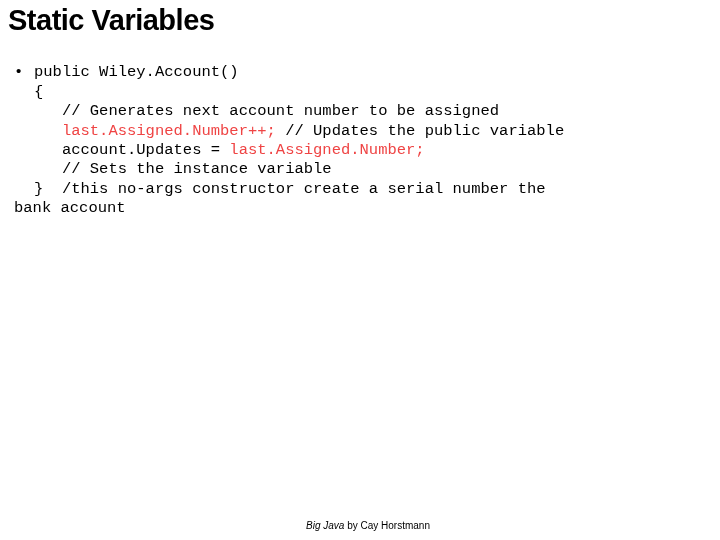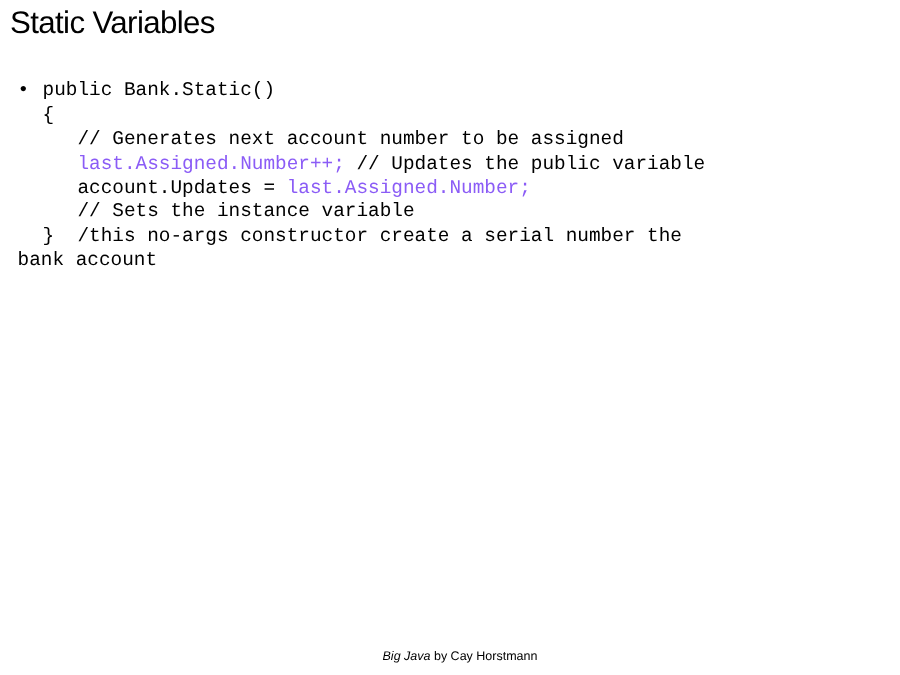--- a/index.html
+++ b/index.html
@@ -16,22 +16,22 @@
   .slide {
     width: 720px;
     height: 540px;
     position: relative;
     box-sizing: border-box;
   }
   .title {
     position: absolute;
     left: 8px;
     top: 4px;
-    font-size: 25px;
-    font-weight: 400;
+    font-size: 29px;
+    font-weight: 700;
     letter-spacing: -0.5px;
   }
   .body {
     position: absolute;
     left: 14px;
     top: 44px;
     width: 696px;
     font-family: "Courier New", Courier, monospace;
     font-size: 15.5px;
     line-height: 1.25;
@@ -42,42 +42,42 @@
     display: inline-block;
     width: 14px;
     margin-right: 6px;
     vertical-align: top;
   }
   .code-wrap {
     display: inline-block;
     vertical-align: top;
     white-space: pre-wrap;
   }
-  .red { color: #8b5cf6; }
+  .red { color: #ef4444; }
   .footer {
     position: absolute;
     bottom: 8px;
     left: 0;
     width: 720px;
     text-align: center;
     font-family: Arial, sans-serif;
     font-size: 10px;
     line-height: 1.3;
   }
   .footer .book-title { font-style: italic; margin-left: 16px; }
 </style>
 </head>
 <body>
 
 <div class="slide">
 
   <div class="title">Static Variables</div>
 
   <div class="body">
-<span class="bullet">•</span><span class="code-wrap"><span>public Bank.Static()</span>
+<span class="bullet">•</span><span class="code-wrap"><span>public Wiley.Account()</span>
 <span>{</span>
 <span>   // Generates next account number to be assigned</span>
 <span>   </span><span class="red">last.Assigned.Number++;</span><span> // Updates the public variable</span>
 <span>   account.Updates = </span><span class="red">last.Assigned.Number;</span>
 <span>   // Sets the instance variable</span>
 <span>}  /this no-args constructor create a serial number the</span></span>
 <span>bank account</span>
   </div>
 
   <div class="footer">

